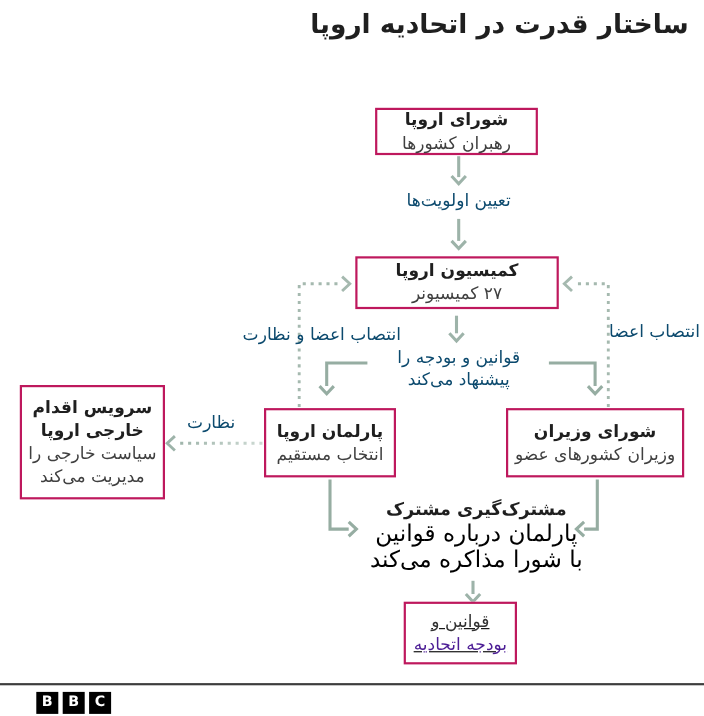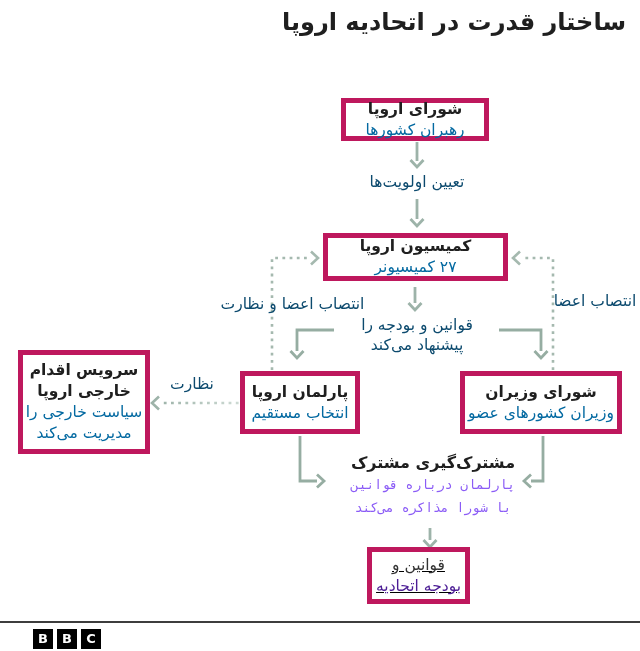--- a/index.html
+++ b/index.html
@@ -7,35 +7,35 @@
   #canvas {
     position:relative; width:640px; height:651px; background:#ffffff;
     font-family:"DejaVu Sans", sans-serif; overflow:hidden;
   }
   .page-title {
     position:absolute; top:8px; right:14px; left:0;
     direction:rtl; text-align:right;
     font-size:24px; font-weight:bold; color:#1f1f1f;
   }
   .box {
-    position:absolute; background:#ffffff; border:5px solid #be185d;
+    position:absolute; background:#ffffff; border:2px solid #be185d;
     display:flex; flex-direction:column; align-items:center; justify-content:center;
     direction:rtl; text-align:center;
   }
   .box-title { font-weight:bold; font-size:15.5px; color:#1f1f1f; line-height:21px; white-space:nowrap; }
-  .box-sub   { font-size:15.5px; color:#0369a1; line-height:21px; white-space:nowrap; }
+  .box-sub   { font-size:15.5px; color:#404040; line-height:21px; white-space:nowrap; }
   .flow-label {
     position:absolute; direction:rtl; text-align:center;
     font-size:15.5px; color:#0c4a6e; line-height:20px;
   }
   .proposes-label { line-height:19.5px; }
   .codecision { position:absolute; left:328px; top:451px; width:210px;
     direction:rtl; text-align:center; }
   .codecision .cd-title { font-size:16px; font-weight:bold; color:#1f1f1f; line-height:23px; }
-  .codecision .cd-sub   { font-size:13px; color:#8b5cf6; line-height:23px;font-family:Liberation Mono, monospace; }
+  .codecision .cd-sub   { font-size:21px; color:#000000; line-height:23px; }
   #connectors { position:absolute; left:0; top:0; pointer-events:none; }
   .footer-line { position:absolute; left:0; top:621px; width:640px; height:2px; background:#3d3d3d; }
   .bbc-logo { position:absolute; left:33px; top:629px; display:flex; gap:4px; }
   .bbc-block {
     width:20px; height:20px; background:#000;
     color:#fff; font-weight:bold; font-size:13px; line-height:20px; text-align:center;
     font-family:"DejaVu Sans", sans-serif;
   }
 </style>
 </head>

